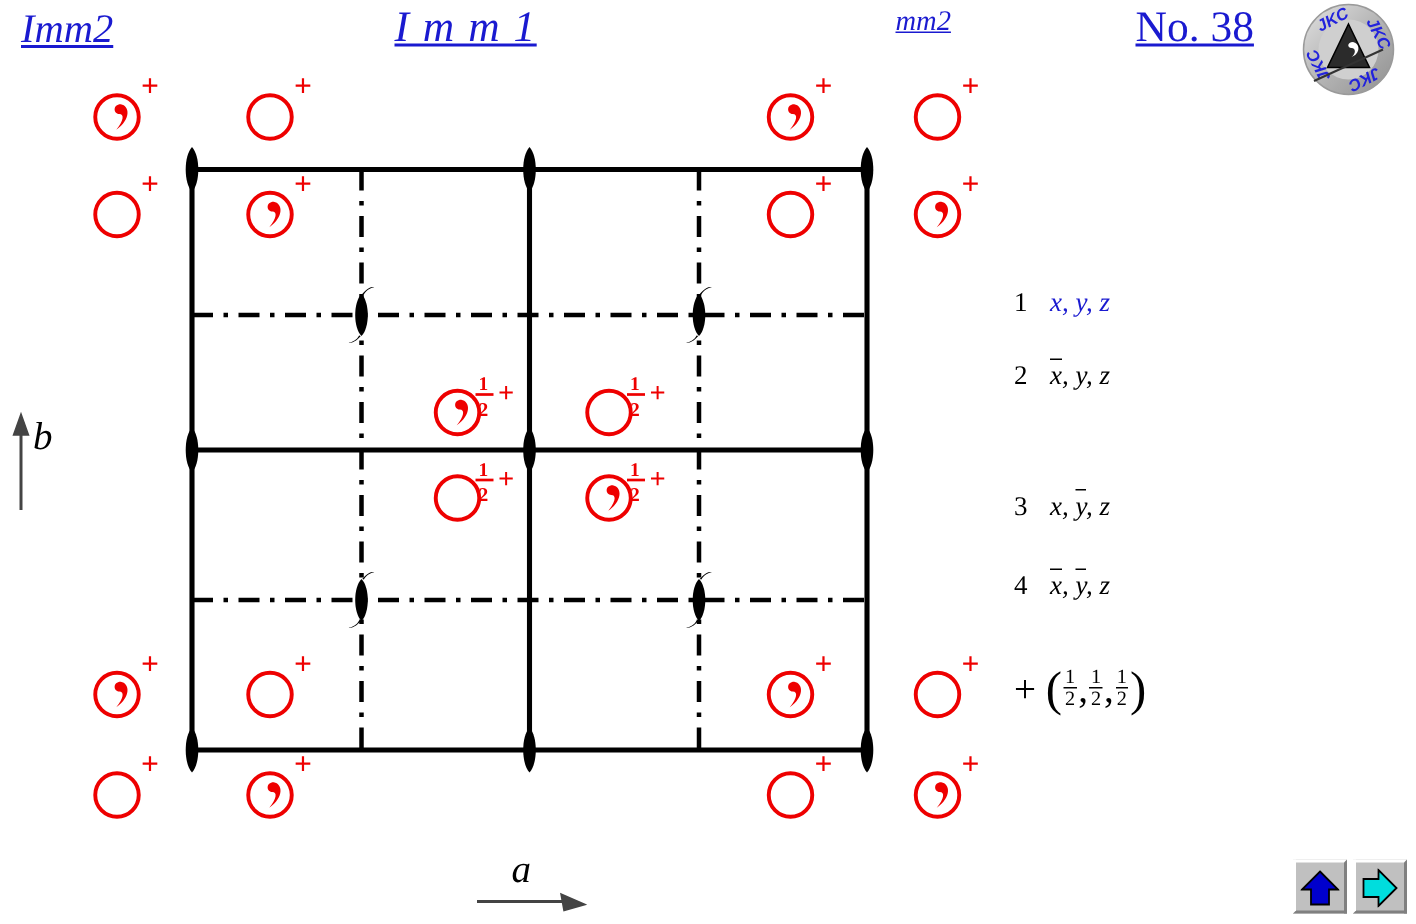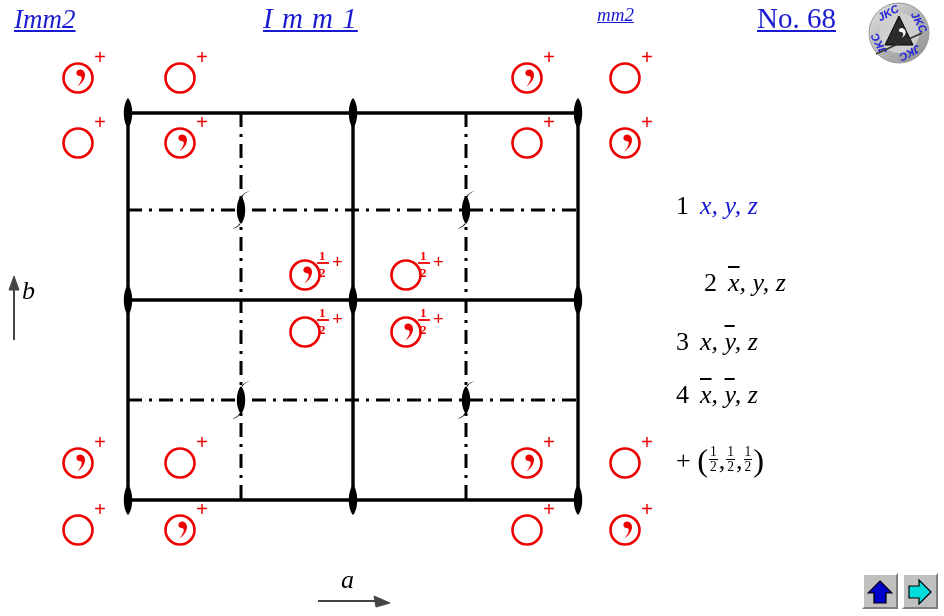--- a/index.html
+++ b/index.html
@@ -43,29 +43,29 @@
     left: 0; top: 0;
     width: 944px; height: 616px;
   }
 
   
   .op-row {
     position: absolute;
     left: 676px;
     white-space: nowrap;
     font-family: "Liberation Serif", serif;
-    font-size: 26px;
+    font-size: 18px;
     color: #000000;
   }
   .op-num { font-style: normal; display: inline-block; width: 24px; }
   .op-expr { font-style: italic; }
   .op-expr.blue { color: #1a1ad0; }
   .ovl { text-decoration: overline; }
   #op1 { top: 191px; }
-  #op2 { top: 268px; margin-left: 28px; }
+  #op2 { top: 240px; }
   #op3 { top: 327px; }
   #op4 { top: 380px; }
   #opc { top: 442px; font-size: 26px; }
 
   .frac {
     display: inline-block;
     vertical-align: -0.12em;
     font-size: 0.52em;
     line-height: 1;
     text-align: center;
@@ -107,21 +107,21 @@
   #btn-up    { left: 862px; top: 573px; }
   #btn-right { left: 902px; top: 573px; }
   .navbtn svg { display:block; margin: 4px auto 0 auto; }
 </style>
 </head>
 <body>
 
 <div class="hdr" id="hdr-short">Imm2</div>
 <div class="hdr" id="hdr-full">I m m 1</div>
 <div class="hdr" id="hdr-pg">mm2</div>
-<div class="hdr" id="hdr-no">No. 68</div>
+<div class="hdr" id="hdr-no">No. 38</div>
 
 <svg id="logo" viewBox="0 0 66 62">
   <defs>
     <linearGradient id="lg" x1="0" y1="0" x2="1" y2="1">
       <stop offset="0%" stop-color="#e2e2e2"></stop>
       <stop offset="50%" stop-color="#b5b5b5"></stop>
       <stop offset="100%" stop-color="#8f8f8f"></stop>
     </linearGradient>
   </defs>
   <circle cx="33" cy="31" r="30" fill="url(#lg)" stroke="#9a9a9a" stroke-width="1"></circle>

